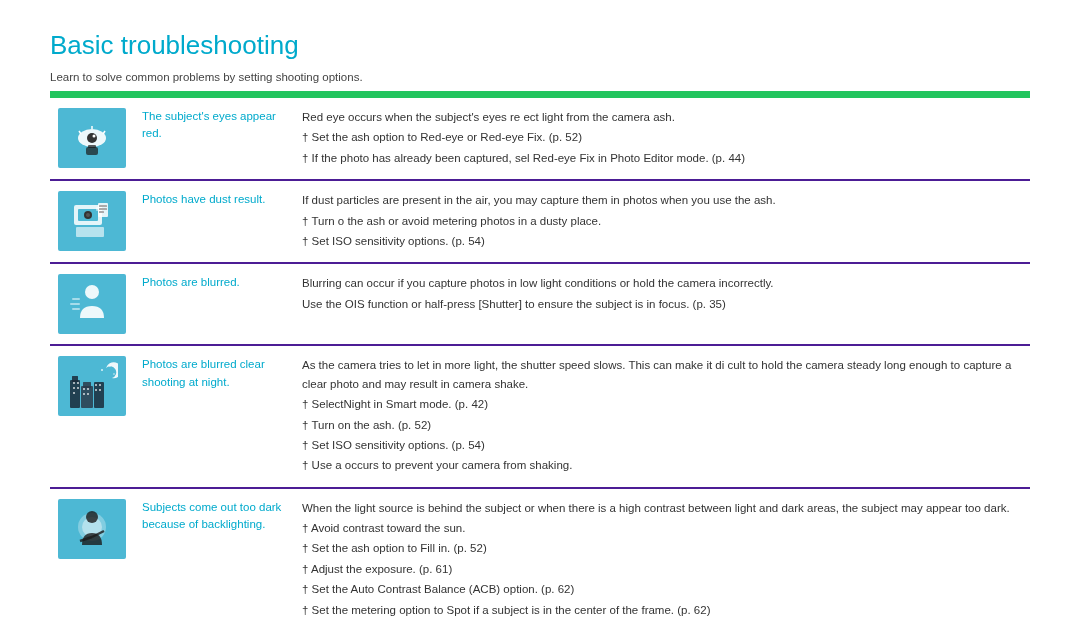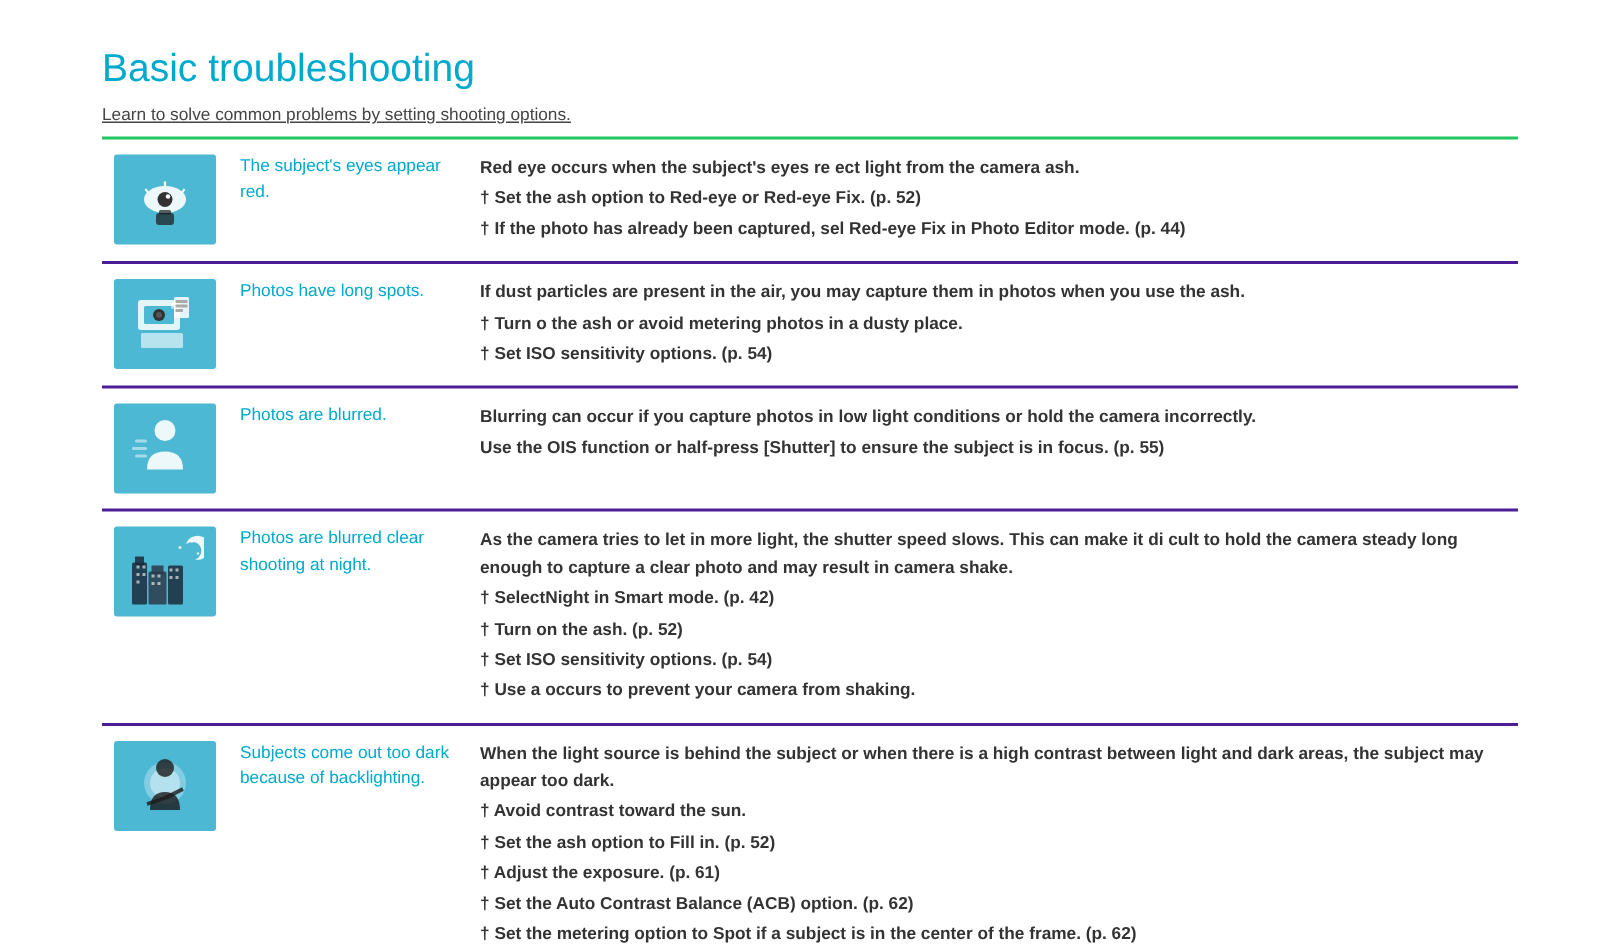--- a/index.html
+++ b/index.html
@@ -8,35 +8,34 @@
       height: 630px;
       background: #ffffff;
       font-family: Arial, sans-serif;
       font-size: 12px;
       color: #333;
       overflow: hidden;
     }
     .page-container {
       width: 1080px;
       height: 448px;
-      padding: 30px 68px;
+      padding: 30px 50px;
     }
     .page-title {
       font-size: 26px;
       color: #00aacc;
       font-weight: normal;
       margin-bottom: 10px;
     }
     .page-subtitle {
       font-size: 11.5px;
       color: #444;
       padding-bottom: 8px;
-      border-bottom: 2px solid #22c55e;
+      border-bottom: 7px solid #22c55e;
       margin-bottom: 0;
-      text-decoration: underline;
     }
     .table {
       width: 100%;
       border-collapse: collapse;
     }
     .table tr {
       border-bottom: 2px solid #4c1d95;
     }
     .table td {
       padding: 10px 8px;
@@ -68,21 +67,20 @@
     }
     .label-text {
       color: #00aacc;
       font-size: 11.5px;
       line-height: 1.5;
     }
     .desc-cell {
       font-size: 11.5px;
       color: #333;
       line-height: 1.6;
-      font-weight: bold;
     }
     .desc-cell p {
       margin-bottom: 2px;
     }
   </style>
 </head>
 <body>
 
 <div class="page-container">
   <h1 class="page-title">Basic troubleshooting</h1>
@@ -125,21 +123,21 @@
     <circle cx="22" cy="20" r="2" fill="#555"></circle>
     <rect x="30" y="12" width="6" height="4" rx="1" fill="white" opacity="0.5"></rect>
 
     <rect x="32" y="8" width="10" height="14" rx="1" fill="white" opacity="0.85"></rect>
     <rect x="33" y="10" width="8" height="2" rx="0.5" fill="#aaa"></rect>
     <rect x="33" y="13" width="8" height="2" rx="0.5" fill="#aaa"></rect>
     <rect x="33" y="16" width="5" height="2" rx="0.5" fill="#aaa"></rect>
   </svg>
             </div>
           </td>
-          <td class="label-cell"><span class="label-text">Photos have long spots.</span></td>
+          <td class="label-cell"><span class="label-text">Photos have dust result.</span></td>
           <td class="desc-cell">
             <p>If dust particles are present in the air, you may capture them in photos when you use the  ash.</p>
             <p>† Turn o  the  ash or avoid metering photos in a dusty place.</p>
             <p>† Set ISO sensitivity options. (p. 54)</p>
           </td>
         </tr>
         <tr>
           <td class="icon-cell">
             <div class="icon-box">
               <svg viewBox="0 0 52 52" fill="none">
@@ -148,21 +146,21 @@
 
     <rect x="6" y="20" width="8" height="2" rx="1" fill="white" opacity="0.5"></rect>
     <rect x="4" y="25" width="10" height="2" rx="1" fill="white" opacity="0.5"></rect>
     <rect x="6" y="30" width="8" height="2" rx="1" fill="white" opacity="0.5"></rect>
   </svg>
             </div>
           </td>
           <td class="label-cell"><span class="label-text">Photos are blurred.</span></td>
           <td class="desc-cell">
             <p>Blurring can occur if you capture photos in low light conditions or hold the camera incorrectly.</p>
-            <p>Use the OIS function or half-press [Shutter] to ensure the subject is in focus. (p. 55)</p>
+            <p>Use the OIS function or half-press [Shutter] to ensure the subject is in focus. (p. 35)</p>
           </td>
         </tr>
         <tr>
           <td class="icon-cell">
             <div class="icon-box">
               <svg viewBox="0 0 52 52" fill="none">
 
     <rect x="4" y="20" width="10" height="28" rx="1" fill="#1a2a3a" opacity="0.85"></rect>
     <rect x="6" y="16" width="6" height="6" rx="0.5" fill="#1a2a3a" opacity="0.85"></rect>
     <rect x="7" y="22" width="2" height="2" fill="white" opacity="0.6"></rect>

